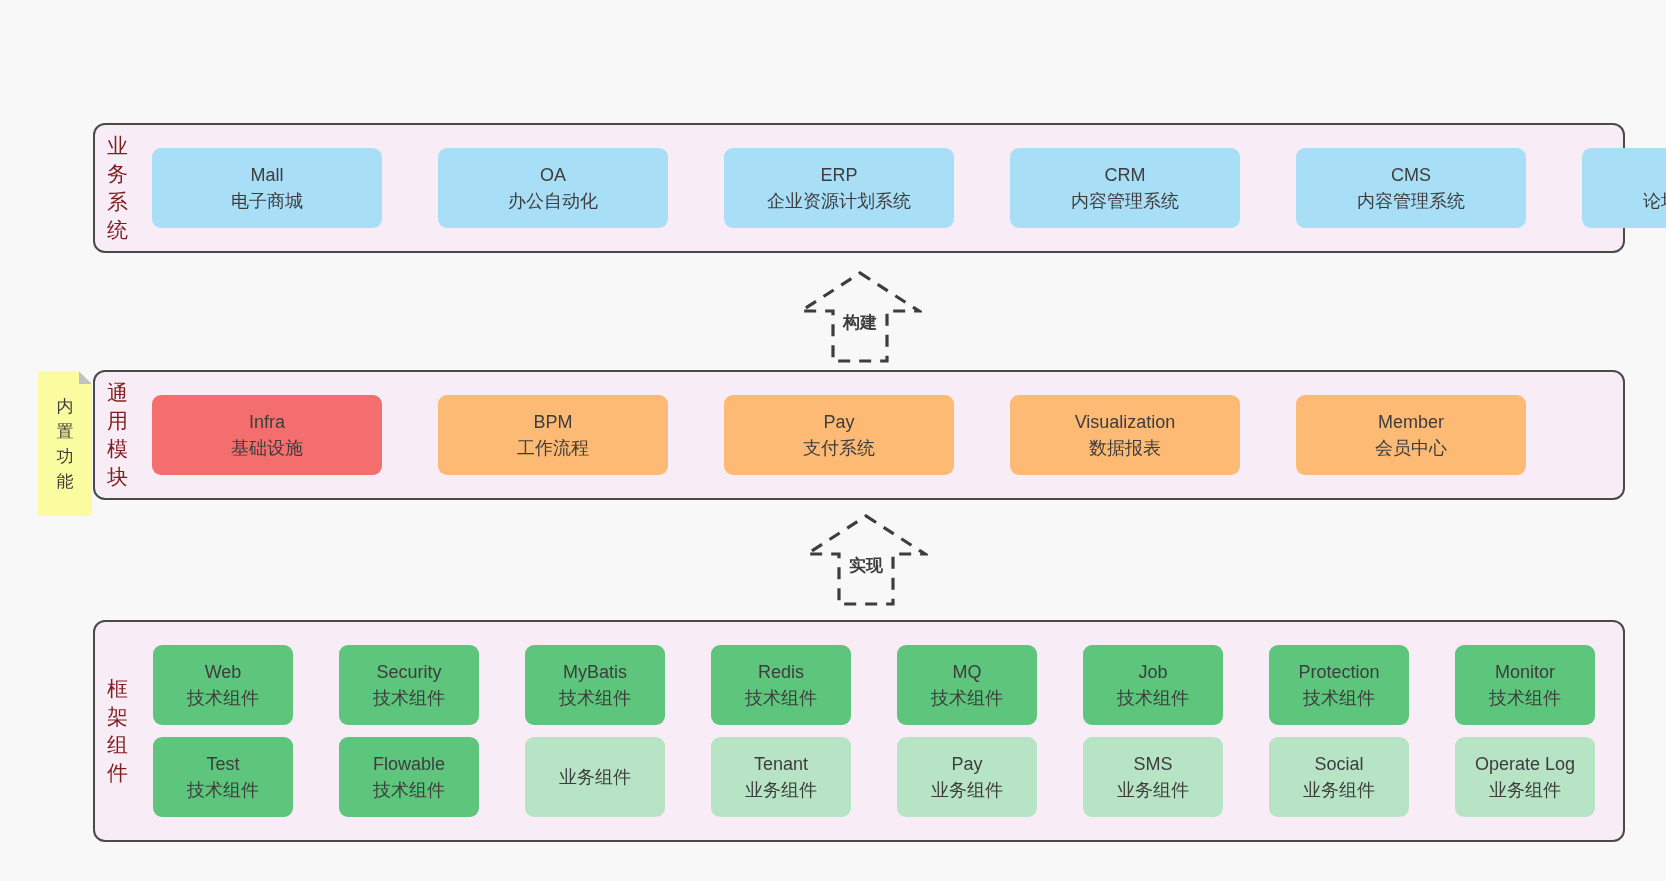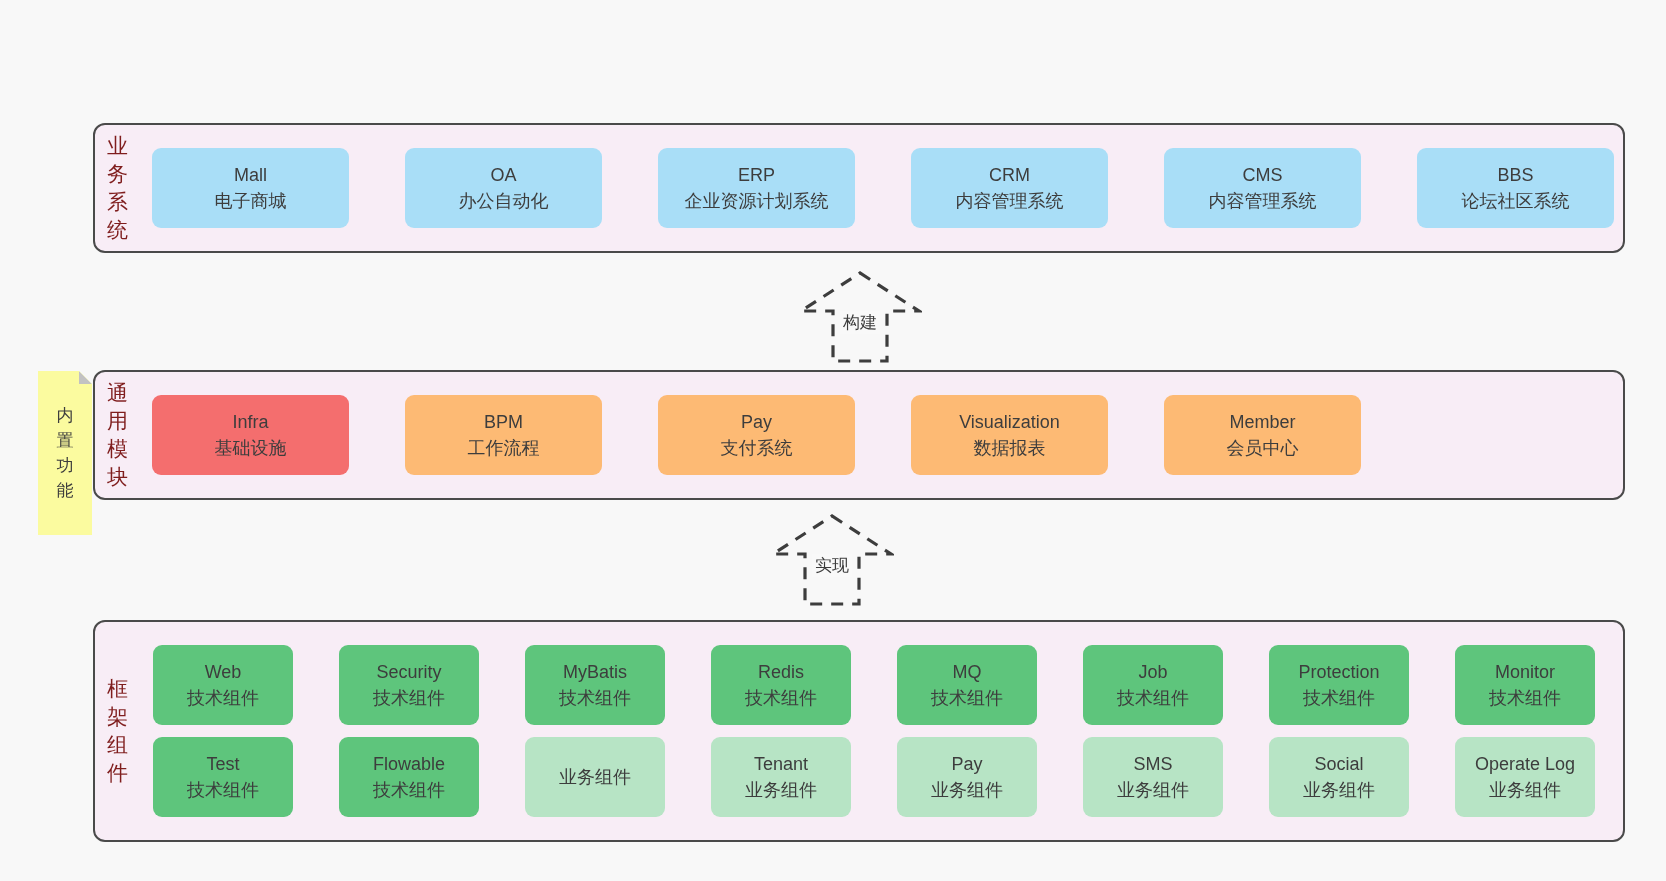--- a/index.html
+++ b/index.html
@@ -9,38 +9,38 @@
              border:2px solid #4a4a4a;border-radius:12px;box-sizing:border-box;
              display:flex;align-items:center;padding-left:12px;z-index:2;}
   .vlabel{width:26px;font-size:21px;line-height:28px;text-align:left;
           word-break:break-all;color:#7f1d1d;flex:none;}
   .row6{display:flex;gap:56px;margin-left:19px;}
   .cols{display:flex;flex-direction:column;gap:12px;margin-left:20px;flex:1;}
   .row8{display:flex;gap:46px;}
   .box{box-sizing:border-box;border-radius:9px;display:flex;flex-direction:column;
        align-items:center;justify-content:center;text-align:center;
        font-size:18px;line-height:26px;}
-  .wide{width:197px;height:80px;padding:0 6px;}
+  .wide{width:230px;height:80px;padding:0 6px;}
   .small{width:140px;height:80px;padding:0 9px;}
   .t-blue{background:#a9def7;}
   .t-red{background:#f46e6e;}
   .t-pink{background:#fdba74;}
   .t-gdark{background:#5ec57c;}
   .t-glight{background:#b7e4c5;}
   .note{position:absolute;left:38px;width:54px;background:#fbfb9f;z-index:1;
         display:flex;align-items:center;justify-content:center;
         clip-path:polygon(0 0,calc(100% - 13px) 0,100% 13px,100% 100%,0 100%);}
   .note-fold{position:absolute;top:0;right:0;}
   .note-text{width:20px;font-size:17px;line-height:25px;text-align:center;
              word-break:break-all;color:#3d3d3d;}
   .arrow{position:absolute;width:124px;height:94px;z-index:1;}
   .arrow svg{display:block;}
   .arrow-label{position:absolute;top:41px;left:50%;transform:translateX(-50%);
                background:#f9f9f9;padding:0 3px;font-size:17px;color:#3d3d3d;
-               white-space:nowrap;}
+               white-space:nowrap;font-weight:bold;}
 </style>
 </head>
 <body>
 
 <div class="canvas">
 
   <section class="container" style="top:123px;height:130px;">
     <div class="vlabel">业务系统</div>
     <div class="row6">
       <div class="box wide t-blue">
@@ -70,21 +70,21 @@
     </div>
   </section>
 
   <div class="arrow" style="left:798px;top:270px;">
     <svg width="124" height="94" viewBox="0 0 124 94">
       <polygon points="62,3 121,41 89,41 89,91 35,91 35,41 3,41" fill="#f8f8f8" stroke="#3d3d3d" stroke-width="3.2" stroke-dasharray="12 9"></polygon>
     </svg>
     <span class="arrow-label">构建</span>
   </div>
 
-  <div class="note" style="top:371px;height:164px;">
+  <div class="note" style="top:371px;height:145px;">
     <svg class="note-fold" width="13" height="13">
       <path d="M0 0 L0 13 L13 13 Z" fill="#c2c2c2"></path>
     </svg>
     <div class="note-text">内置功能</div>
   </div>
 
   <section class="container" style="top:370px;height:130px;">
     <div class="vlabel">通用模块</div>
     <div class="row6">
       <div class="box wide t-red">
@@ -103,21 +103,21 @@
         <span>Visualization</span>
         <span>数据报表</span>
       </div>
       <div class="box wide t-pink">
         <span>Member</span>
         <span>会员中心</span>
       </div>
     </div>
   </section>
 
-  <div class="arrow" style="left:770px;top:513px;">
+  <div class="arrow" style="left:804px;top:513px;">
     <svg width="124" height="94" viewBox="0 0 124 94">
       <polygon points="62,3 121,41 89,41 89,91 35,91 35,41 3,41" fill="#f8f8f8" stroke="#3d3d3d" stroke-width="3.2" stroke-dasharray="12 9"></polygon>
     </svg>
     <span class="arrow-label">实现</span>
   </div>
 
 
   <section class="container" style="top:620px;height:222px;">
     <div class="vlabel">框架组件</div>
     <div class="cols">

